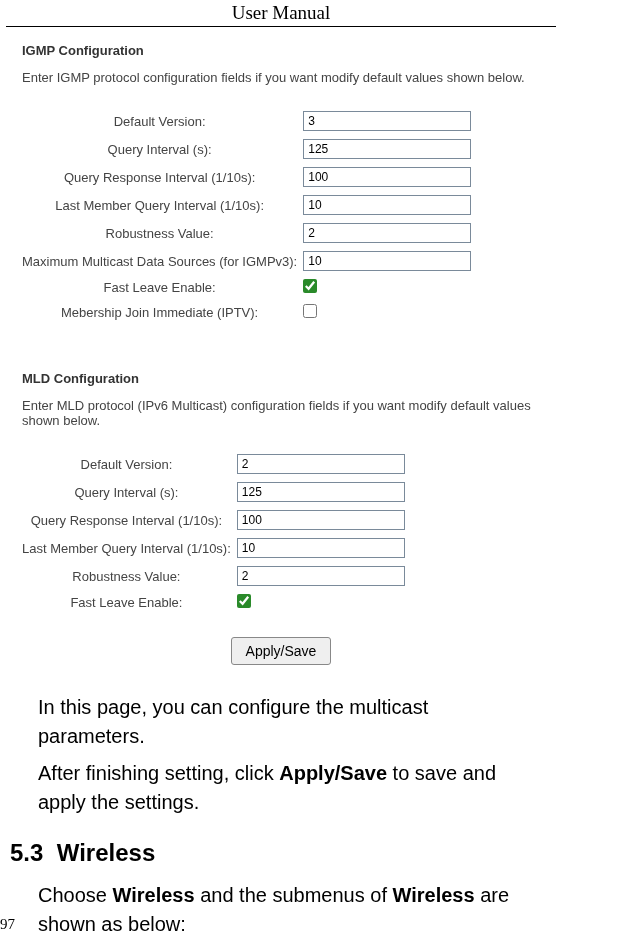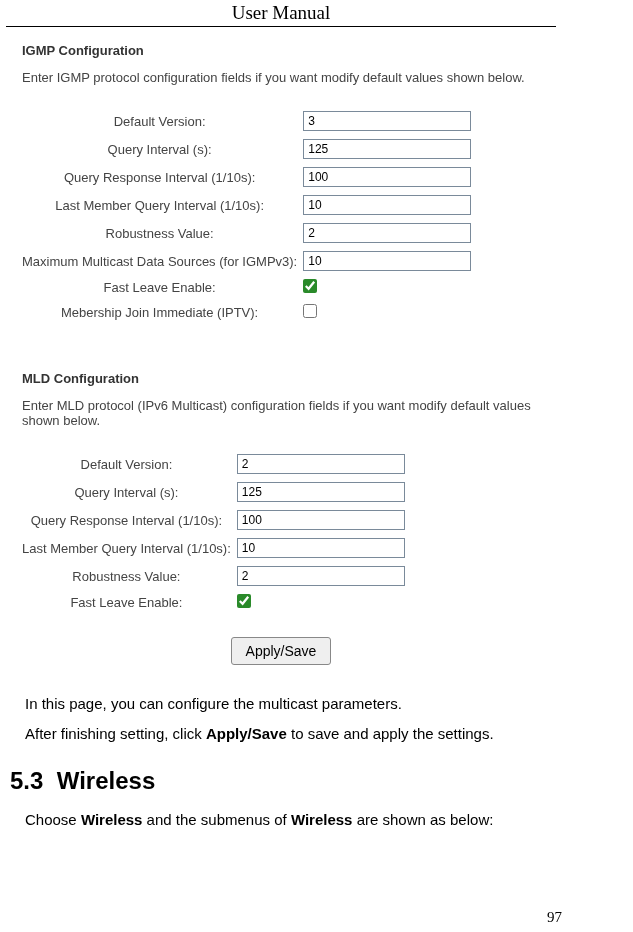--- a/index.html
+++ b/index.html
@@ -76,42 +76,42 @@
   }
   button.apply {
     font-size: 14px;
     padding: 5px 14px;
     background: #efefef;
     border: 1px solid #888;
     border-radius: 3px;
     cursor: pointer;
   }
   .doc-text {
-    padding: 0 25px;
-    font-family: Arial, Helvetica, sans-serif;
-    font-size: 15px;
+    padding: 0 38px;
+    font-family: Arial, Helvetica, sans-serif;
+    font-size: 20px;
     color: #000;
     line-height: 1.45;
   }
   .doc-text p {
     margin: 8px 0;
   }
   .bold { font-weight: bold; }
   h2.section-heading {
     font-family: Arial, Helvetica, sans-serif;
     font-size: 24px;
     font-weight: bold;
     margin: 22px 0 14px 10px;
   }
   .page-number {
     position: absolute;
     bottom: 6px;
     left: 0;
     width: 100%;
-    text-align: right;
+    text-align: left;
     font-family: "Times New Roman", serif;
     font-size: 15px;
   }
   .spacer-lg { height: 30px; }
 </style>
 </head>
 <body>
 
 <div class="page">
 

